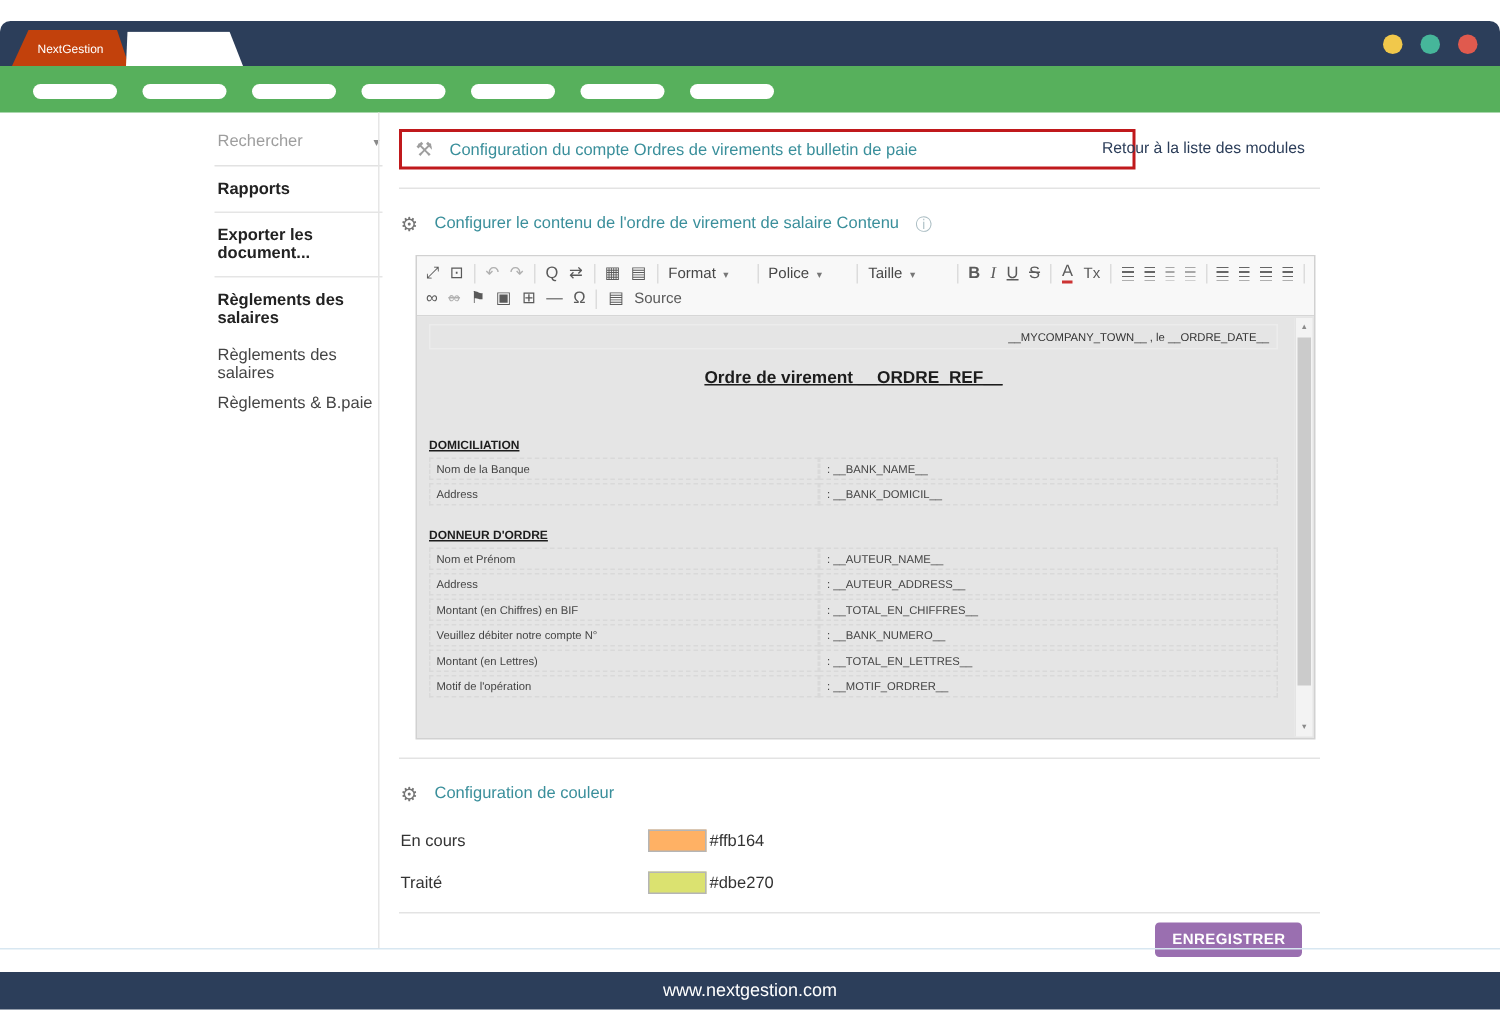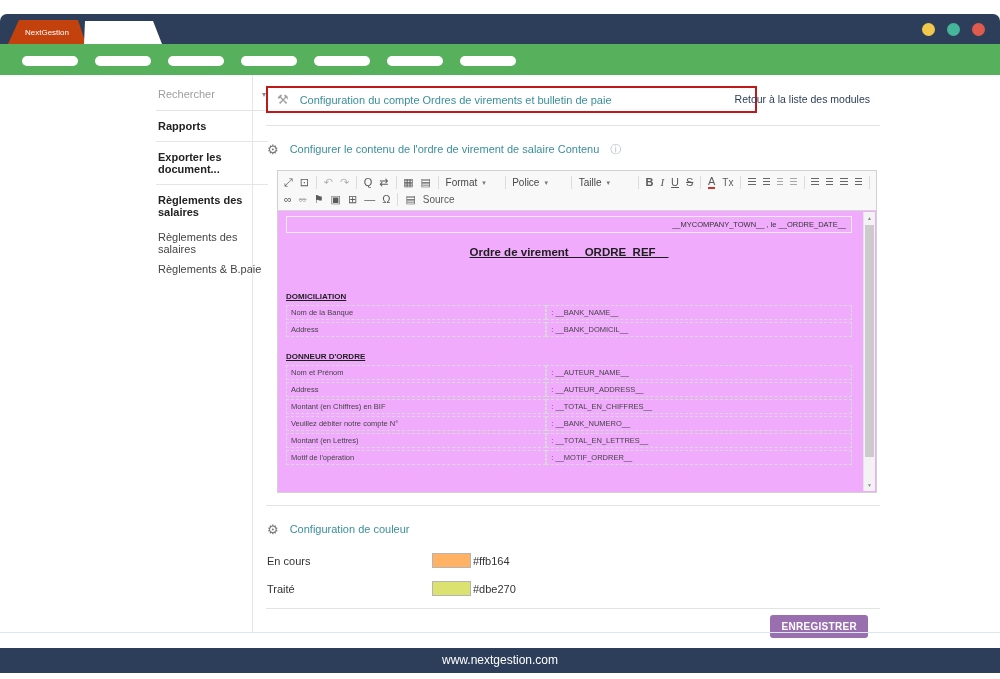--- a/index.html
+++ b/index.html
@@ -14,21 +14,21 @@
     color:#fff;font-size:8px;line-height:25px;text-align:center;}
   .ghost-tab{position:absolute;left:84px;top:7px;width:78px;height:23px;background:#ffffff;
     clip-path:polygon(1px 0,calc(100% - 9px) 0,100% 100%,0 100%);}
   .dots{position:absolute;right:15px;top:9px;display:flex;gap:12px;}
   .dot{width:13px;height:13px;border-radius:50%;}
   
   .greenbar{position:absolute;left:0;top:44px;width:1000px;height:31px;background:#57b05c;}
   .pills{position:absolute;left:22px;top:12px;display:flex;gap:17px;}
   .pill{width:56px;height:10px;background:#fff;border-radius:5px;}
   
-  .sidebar{position:absolute;left:156px;top:84px;width:112px;}
+  .sidebar{position:absolute;left:143px;top:84px;width:112px;}
   .search-select{display:flex;justify-content:space-between;align-items:center;
     color:#9e9e9e;font-size:11px;padding:4px 2px 10px 2px;border-bottom:1px solid #e2e2e2;cursor:pointer;}
   .search-caret{color:#8a8a8a;font-size:8px;}
   .side-item{font-size:11px;color:#222;padding:9px 2px;cursor:pointer;}
   .side-item.b{font-weight:bold;}
   .side-item.sep{border-bottom:1px solid #e5e5e5;}
   .side-item.sub{color:#444;padding:4px 2px;}
   .vdivider{position:absolute;left:252px;top:75px;width:1px;height:557px;background:#e6e6e6;}
   
   .main{position:absolute;left:266px;top:75px;width:614px;}
@@ -54,21 +54,21 @@
   .tcaret{color:#777;font-size:7px;}
   .bld{font-weight:bold;}
   .ita{font-style:italic;font-family:"Liberation Serif",serif;}
   .und{text-decoration:underline;}
   .str{text-decoration:line-through;}
   .clrA{border-bottom:2px solid #cc3333;padding-bottom:0px;}
   .tx{font-size:10px;}
   .ic-lines{width:12px;height:9px;cursor:pointer;
     background:repeating-linear-gradient(to bottom,#666 0 1px,rgba(0,0,0,0) 1px 3px);}
   .ic-lines.sm{width:10px;opacity:.55;}
-  .doc{position:relative;height:281px;background:#f0abfc;padding:5px 24px 5px 8px;box-sizing:border-box;overflow:hidden;}
+  .doc{position:relative;height:281px;background:#e5e5e5;padding:5px 24px 5px 8px;box-sizing:border-box;overflow:hidden;}
   .sbar{position:absolute;right:1px;top:1px;bottom:1px;width:11px;background:#f3f3f3;border-left:1px solid #e4e4e4;cursor:pointer;}
   .sarr{position:absolute;left:0;width:100%;text-align:center;font-size:5px;color:#8a8a8a;}
   .sarr.up{top:3px;} .sarr.dn{bottom:3px;}
   .sthumb{position:absolute;left:1px;top:13px;width:9px;height:232px;background:#cbcbcb;}
   .doc-header{border:1px solid #ececec;text-align:right;font-size:7.5px;color:#333;padding:3px 5px;}
   .doc-title{text-align:center;font-weight:bold;text-decoration:underline;font-size:11.5px;color:#1d1d1d;margin-top:13px;}
   .doc-h{font-weight:bold;text-decoration:underline;font-size:8px;color:#1d1d1d;margin-top:34px;}
   .doc-h.second{margin-top:13px;}
   table.doc-t{width:100%;border-collapse:separate;border-spacing:0 2px;margin-top:2px;}
   table.doc-t td{border:1px dashed #d9d9d9;font-size:7.5px;color:#444;padding:2px 4px;height:9px;}

